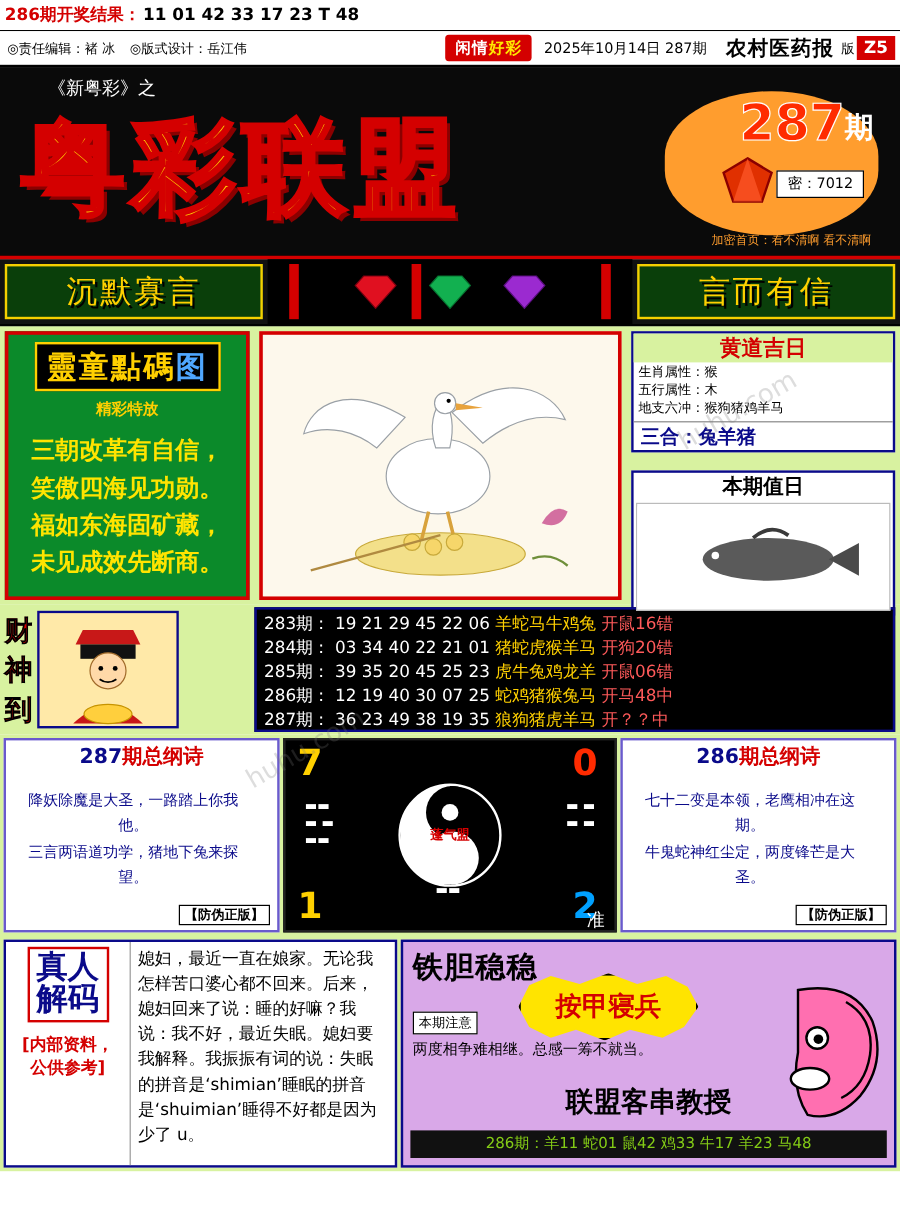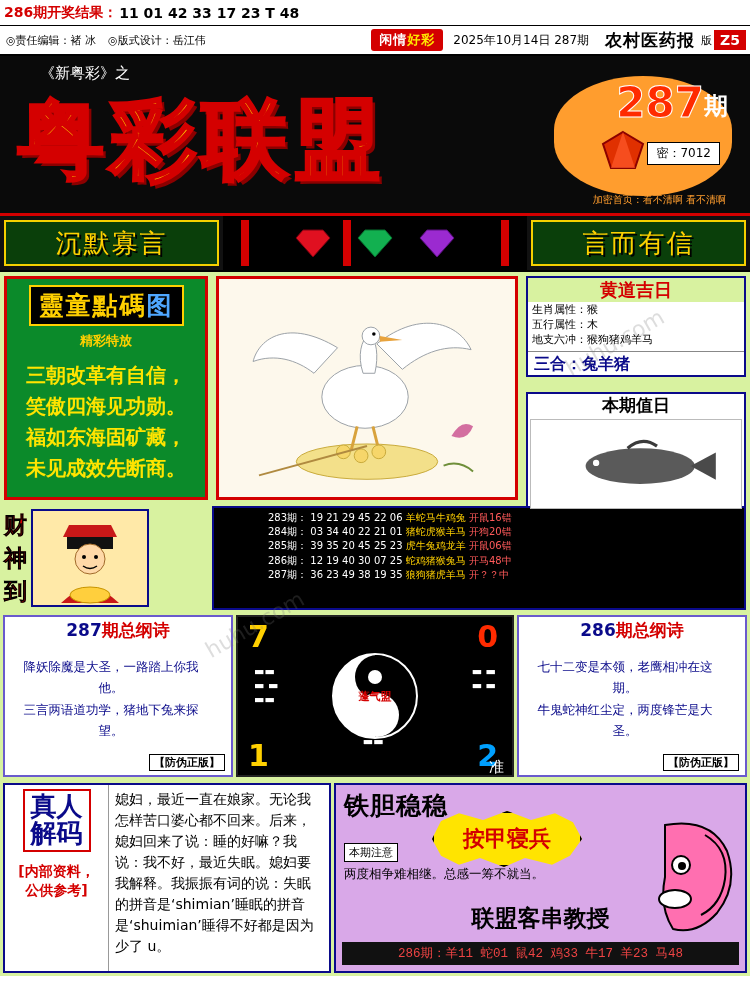--- a/index.html
+++ b/index.html
@@ -112,21 +112,21 @@
   .bqzr-h { text-align:center; color:#000; font-size:17px; font-weight:bold; }
   .bqzr-pic { flex:1; margin:2px; background:#fff; border:1px solid #bbb; position:relative; }
 
   
   .recrow { display:flex; height:108px; background:#d8f2a0; }
   .rec-left { width:212px; padding:2px 4px; display:flex; align-items:center; gap:4px; }
   .csd { display:flex; flex-direction:column; align-items:center; justify-content:center; gap:2px; }
   .csd span { color:#d40000; font-size:23px; font-weight:bold; -webkit-text-stroke:0.5px #000; }
   .godbox { width:118px; height:98px; border:2px solid #0a0a8a; background:#ffe9a8; position:relative; overflow:hidden; }
   .rec-right { flex:1; border:2px solid #0a0a8a; background:#000; margin:2px 4px 2px 0; padding:3px 6px; }
-  .recline { color:#ffd000; font-size:10px; line-height:1.42; white-space:nowrap;margin-left:48px; }
+  .recline { color:#ffd000; font-size:14px; line-height:1.42; white-space:nowrap; }
   .recline .w { color:#fff; }
   .recline .r { color:#ff5a5a; }
 
   
   .pyrow { display:flex; height:168px; background:#d8f2a0; }
   .pcard { width:230px; margin:3px; border:2px solid #6a5acd; background:#fff; position:relative; padding-top:2px; }
   .pcard h3 { margin:0; text-align:center; font-size:17px; color:#d40000; font-weight:bold; }
   .pcard h3 b { color:#0a0a8a; }
   .ptext { font-size:12.5px; color:#0a0a8a; line-height:1.7; padding:14px 22px 0 8px; text-align:center; }
   .fw { position:absolute; right:6px; bottom:4px; border:1px solid #000; background:#fff; font-size:11px; padding:0 4px; color:#000; font-weight:bold; }
@@ -157,21 +157,21 @@
   .zrjm-note { margin-top:10px; text-align:center; font-size:14px; color:#d40000; font-weight:bold; line-height:1.4; }
   .story { flex:1; font-size:14px; color:#000; line-height:1.5; padding:4px 6px; }
   .br { flex:1; margin:3px 3px 3px 0; border:2px solid #0a0a8a; background:#d9a8e8; position:relative; }
   .tdwq { position:absolute; left:8px; top:4px; font-size:25px; font-weight:bold; color:#000; letter-spacing:1px; }
   .starburst { position:absolute; left:96px; top:26px; width:150px; height:56px; background:#ffe400; border:2px solid #000;
                display:flex; align-items:center; justify-content:center; font-size:22px; font-weight:bold; color:#d40000;
                clip-path:polygon(6% 18%,18% 4%,34% 16%,50% 0%,66% 16%,82% 4%,94% 20%,100% 50%,92% 80%,80% 96%,62% 84%,48% 100%,32% 84%,18% 96%,6% 80%,0% 50%); }
   .bqzy { position:absolute; left:8px; top:58px; background:#fff; border:1px solid #000; font-size:11px; padding:1px 4px; }
   .twoline { position:absolute; left:8px; top:80px; font-size:12.5px; color:#000; line-height:1.5; }
   .lmkc { position:absolute; left:0; right:0; top:118px; text-align:center; font-size:23px; font-weight:bold; color:#000; }
-  .resline { position:absolute; left:6px; right:6px; bottom:6px; background:#111; color:#ef4444; font-size:12.5px; padding:3px 4px; text-align:center; white-space:nowrap;font-family:Liberation Mono, monospace; }
+  .resline { position:absolute; left:6px; right:6px; bottom:6px; background:#111; color:#84cc16; font-size:12.5px; padding:3px 4px; text-align:center; white-space:nowrap; }
   .face { position:absolute; right:4px; top:30px; width:96px; height:120px; }
 
   
   .wm { position:absolute; color:rgba(120,120,120,.25); font-size:22px; transform:rotate(-30deg); pointer-events:none; }
 </style>
 </head>
 <body>
 
 <div class="page">
 

